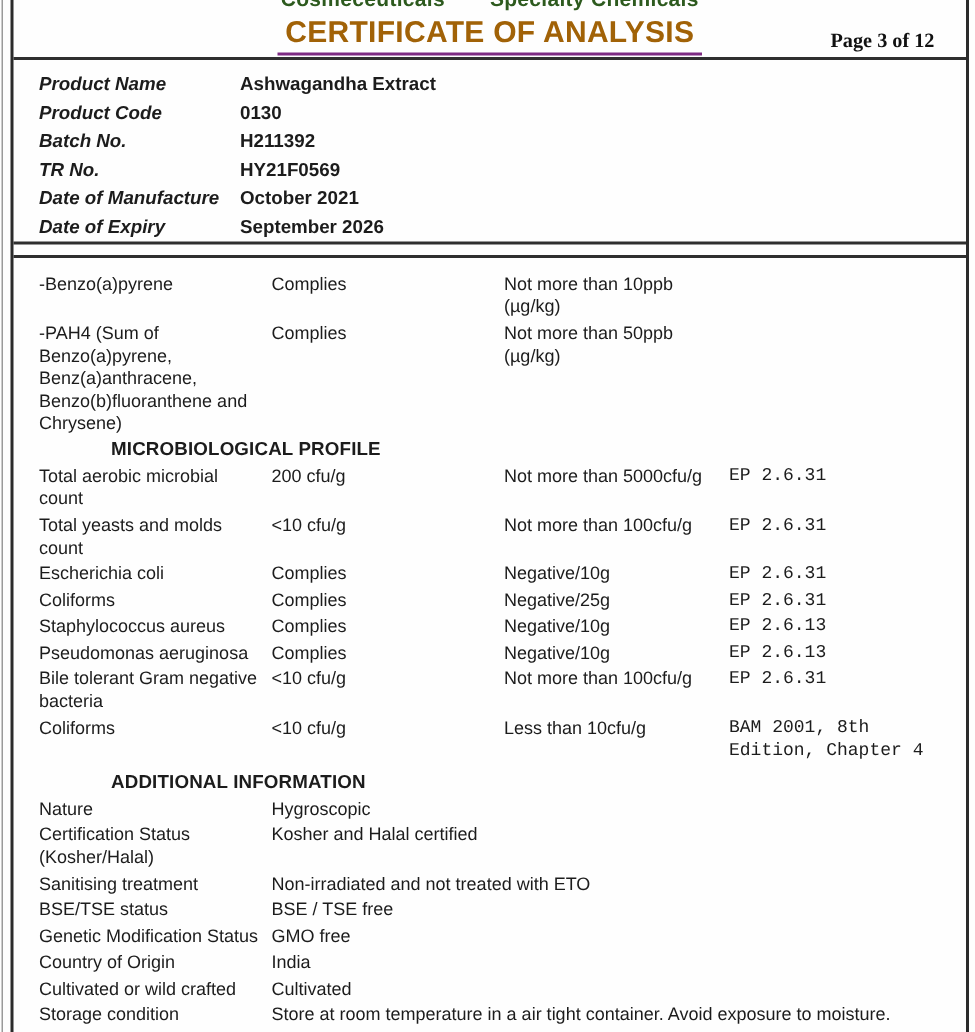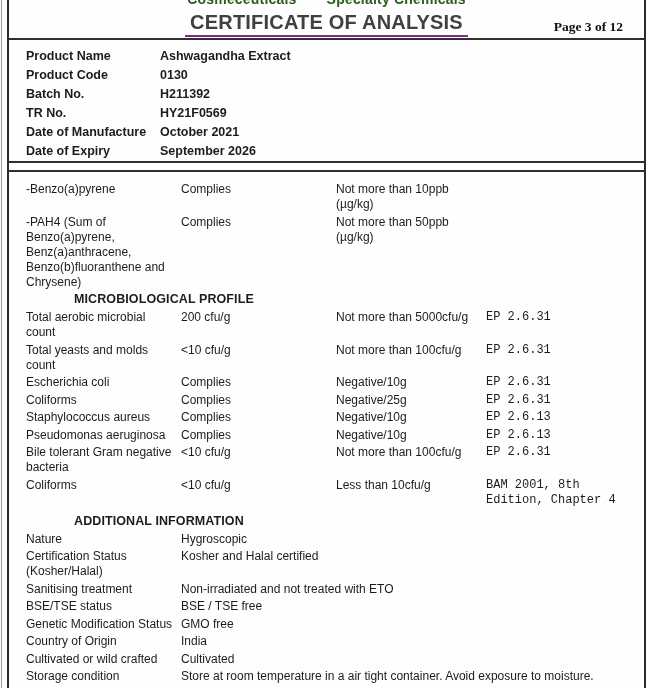--- a/index.html
+++ b/index.html
@@ -30,38 +30,38 @@
   .letterhead {
     position:absolute; top:-9px; left:0; right:0;
     display:flex; justify-content:center; gap:30px;
     font-size:14px; font-weight:bold; color:#2d5a1e;
     letter-spacing:.2px;
   }
   .title-row { text-align:center; padding-top:11px; }
   .coa-title {
     display:inline-block;
     font-size:20px; font-weight:bold; letter-spacing:.2px;
-    color:#404040;
+    color:#a16207;
     border-bottom:2px solid #7d2b83;
     padding:0 5px 2px 5px;
     line-height:22px;
   }
   .page-num {
     position:absolute; right:21px; top:19px;
     font-family:"Liberation Serif", serif;
     font-weight:bold; font-size:13.5px; color:#111;
   }
   
   .product-box {
     height:123px;
     border-bottom:2px solid #2f2f2f;
     padding:9px 0 0 17px;
   }
   .p-row { line-height:15px; margin-bottom:4px; font-size:12.5px; font-weight:bold; display:flex; }
-  .p-label { width:134px; flex:none; }
+  .p-label { width:134px; flex:none;font-style:italic; }
   .p-value { flex:1; }
   
   .box-gap { height:7px; }
   .results-box {
     border-top:2px solid #2f2f2f;
     padding:10px 0 0 17px;
     font-size:12px;
   }
   .t-row { display:flex; line-height:15px; margin-bottom:2.5px; }
   .c-name   { width:155px; flex:none; padding-right:6px; }

